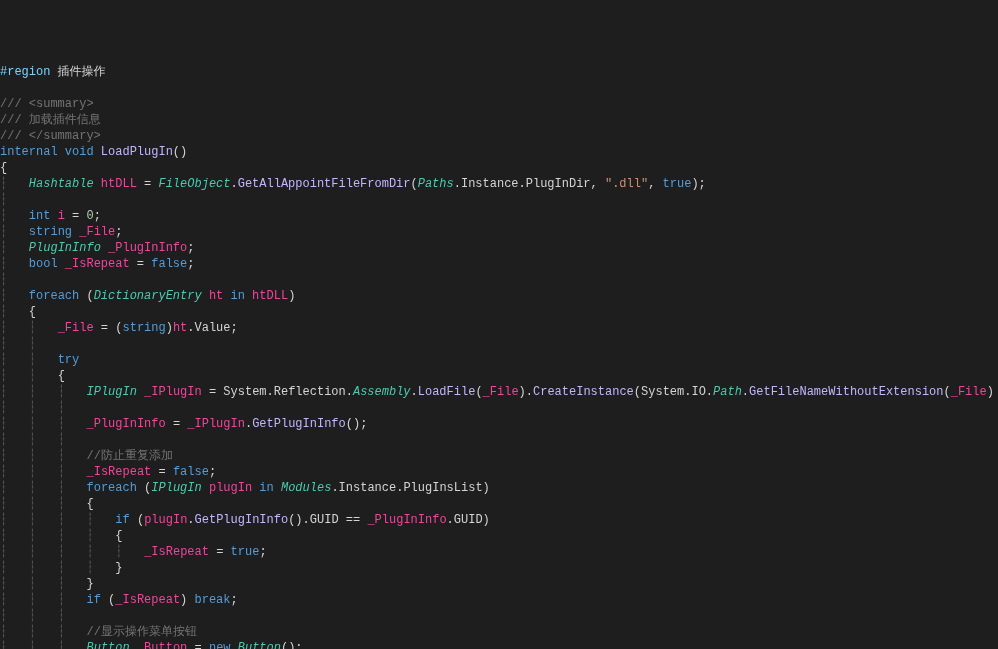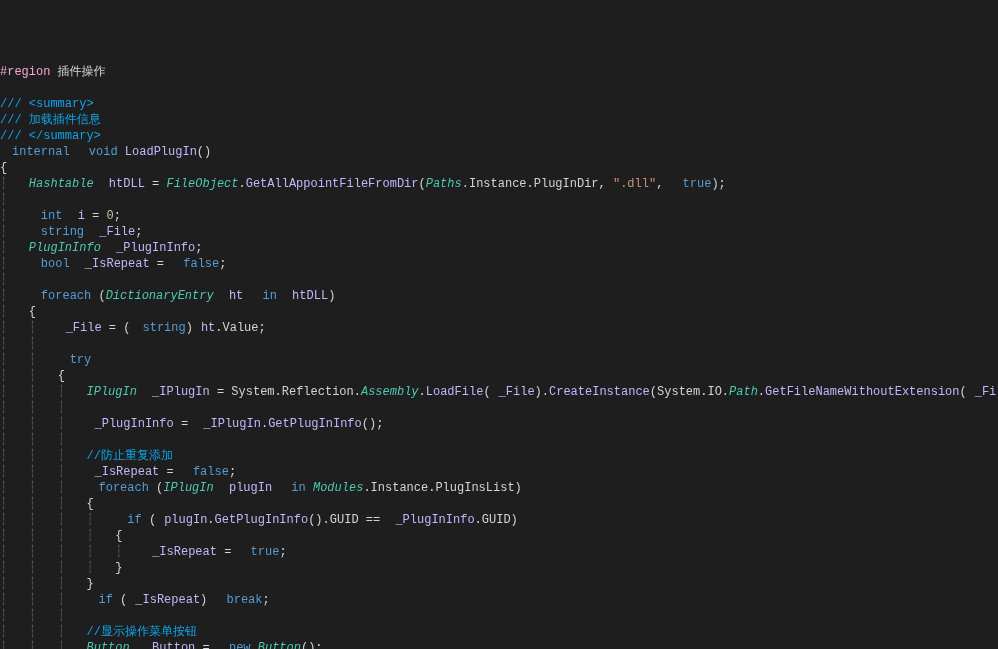--- a/index.html
+++ b/index.html
@@ -7,29 +7,29 @@
     background: #1e1e1e;
     font-family: Consolas, 'Courier New', monospace;
     font-size: 12px;
     line-height: 16px;
     color: #d4d4d4;
     white-space: pre;
     padding: 0;
     overflow-x: auto;
   }
   .line { display: block; }
-  .k-blue { color: #569cd6; padding-left: 12px; }       
+  .k-blue { color: #569cd6; }       
   .k-teal { color: #4ec9b0; font-style: italic; }       
-  .k-green { color: #0ea5e9; }  
+  .k-green { color: #737373; }  
   .k-classlight { color: #c4b5fd; } 
-  .k-var { color: #c4b5fd; margin-left: 8px; }        
+  .k-var { color: #ec4899; }        
   .k-str { color: #ce9178; }        
   .k-num { color: #b5cea8; }        
   .k-white { color: #d4d4d4; }       
-  .region { color: #f9a8d4; }       
+  .region { color: #7dd3fc; }       
   .dim { color: #5a5a5a; }          
 </style>
 </head>
 <body>
 
 
 
 <div id="code-container"><div class="line"><span class="region">#region</span><span class="k-white"> 插件操作</span></div><div class="line">&nbsp;</div><div class="line"><span class="k-green">/// &lt;summary&gt;</span></div><div class="line"><span class="k-green">/// 加载插件信息</span></div><div class="line"><span class="k-green">/// &lt;/summary&gt;</span></div><div class="line"><span class="k-blue">internal</span><span class="k-white"> </span><span class="k-blue">void</span><span class="k-white"> </span><span class="k-classlight">LoadPlugIn</span><span class="k-white">()</span></div><div class="line"><span class="k-white">{</span></div><div class="line"><span class="dim">┆   </span><span class="k-teal">Hashtable</span><span class="k-white"> </span><span class="k-var">htDLL</span><span class="k-white"> = </span><span class="k-teal">FileObject</span><span class="k-white">.</span><span class="k-classlight">GetAllAppointFileFromDir</span><span class="k-white">(</span><span class="k-teal">Paths</span><span class="k-white">.Instance.PlugInDir, </span><span class="k-str">".dll"</span><span class="k-white">, </span><span class="k-blue">true</span><span class="k-white">);</span></div><div class="line"><span class="dim">┆   </span></div><div class="line"><span class="dim">┆   </span><span class="k-blue">int</span><span class="k-white"> </span><span class="k-var">i</span><span class="k-white"> = </span><span class="k-num">0</span><span class="k-white">;</span></div><div class="line"><span class="dim">┆   </span><span class="k-blue">string</span><span class="k-white"> </span><span class="k-var">_File</span><span class="k-white">;</span></div><div class="line"><span class="dim">┆   </span><span class="k-teal">PlugInInfo</span><span class="k-white"> </span><span class="k-var">_PlugInInfo</span><span class="k-white">;</span></div><div class="line"><span class="dim">┆   </span><span class="k-blue">bool</span><span class="k-white"> </span><span class="k-var">_IsRepeat</span><span class="k-white"> = </span><span class="k-blue">false</span><span class="k-white">;</span></div><div class="line"><span class="dim">┆   </span></div><div class="line"><span class="dim">┆   </span><span class="k-blue">foreach</span><span class="k-white"> (</span><span class="k-teal">DictionaryEntry</span><span class="k-white"> </span><span class="k-var">ht</span><span class="k-white"> </span><span class="k-blue">in</span><span class="k-white"> </span><span class="k-var">htDLL</span><span class="k-white">)</span></div><div class="line"><span class="dim">┆   </span><span class="k-white">{</span></div><div class="line"><span class="dim">┆   </span><span class="dim">┆   </span><span class="k-var">_File</span><span class="k-white"> = (</span><span class="k-blue">string</span><span class="k-white">)</span><span class="k-var">ht</span><span class="k-white">.Value;</span></div><div class="line"><span class="dim">┆   </span><span class="dim">┆   </span></div><div class="line"><span class="dim">┆   </span><span class="dim">┆   </span><span class="k-blue">try</span></div><div class="line"><span class="dim">┆   </span><span class="dim">┆   </span><span class="k-white">{</span></div><div class="line"><span class="dim">┆   </span><span class="dim">┆   </span><span class="dim">┆   </span><span class="k-teal">IPlugIn</span><span class="k-white"> </span><span class="k-var">_IPlugIn</span><span class="k-white"> = System.Reflection.</span><span class="k-teal">Assembly</span><span class="k-white">.</span><span class="k-classlight">LoadFile</span><span class="k-white">(</span><span class="k-var">_File</span><span class="k-white">).</span><span class="k-classlight">CreateInstance</span><span class="k-white">(System.IO.</span><span class="k-teal">Path</span><span class="k-white">.</span><span class="k-classlight">GetFileNameWithoutExtension</span><span class="k-white">(</span><span class="k-var">_File</span><span class="k-white">)</span></div><div class="line"><span class="dim">┆   </span><span class="dim">┆   </span><span class="dim">┆   </span></div><div class="line"><span class="dim">┆   </span><span class="dim">┆   </span><span class="dim">┆   </span><span class="k-var">_PlugInInfo</span><span class="k-white"> = </span><span class="k-var">_IPlugIn</span><span class="k-white">.</span><span class="k-classlight">GetPlugInInfo</span><span class="k-white">();</span></div><div class="line"><span class="dim">┆   </span><span class="dim">┆   </span><span class="dim">┆   </span></div><div class="line"><span class="dim">┆   </span><span class="dim">┆   </span><span class="dim">┆   </span><span class="k-green">//防止重复添加</span></div><div class="line"><span class="dim">┆   </span><span class="dim">┆   </span><span class="dim">┆   </span><span class="k-var">_IsRepeat</span><span class="k-white"> = </span><span class="k-blue">false</span><span class="k-white">;</span></div><div class="line"><span class="dim">┆   </span><span class="dim">┆   </span><span class="dim">┆   </span><span class="k-blue">foreach</span><span class="k-white"> (</span><span class="k-teal">IPlugIn</span><span class="k-white"> </span><span class="k-var">plugIn</span><span class="k-white"> </span><span class="k-blue">in</span><span class="k-white"> </span><span class="k-teal">Modules</span><span class="k-white">.Instance.PlugInsList)</span></div><div class="line"><span class="dim">┆   </span><span class="dim">┆   </span><span class="dim">┆   </span><span class="k-white">{</span></div><div class="line"><span class="dim">┆   </span><span class="dim">┆   </span><span class="dim">┆   </span><span class="dim">┆   </span><span class="k-blue">if</span><span class="k-white"> (</span><span class="k-var">plugIn</span><span class="k-white">.</span><span class="k-classlight">GetPlugInInfo</span><span class="k-white">().GUID == </span><span class="k-var">_PlugInInfo</span><span class="k-white">.GUID)</span></div><div class="line"><span class="dim">┆   </span><span class="dim">┆   </span><span class="dim">┆   </span><span class="dim">┆   </span><span class="k-white">{</span></div><div class="line"><span class="dim">┆   </span><span class="dim">┆   </span><span class="dim">┆   </span><span class="dim">┆   </span><span class="dim">┆   </span><span class="k-var">_IsRepeat</span><span class="k-white"> = </span><span class="k-blue">true</span><span class="k-white">;</span></div><div class="line"><span class="dim">┆   </span><span class="dim">┆   </span><span class="dim">┆   </span><span class="dim">┆   </span><span class="k-white">}</span></div><div class="line"><span class="dim">┆   </span><span class="dim">┆   </span><span class="dim">┆   </span><span class="k-white">}</span></div><div class="line"><span class="dim">┆   </span><span class="dim">┆   </span><span class="dim">┆   </span><span class="k-blue">if</span><span class="k-white"> (</span><span class="k-var">_IsRepeat</span><span class="k-white">) </span><span class="k-blue">break</span><span class="k-white">;</span></div><div class="line"><span class="dim">┆   </span><span class="dim">┆   </span><span class="dim">┆   </span></div><div class="line"><span class="dim">┆   </span><span class="dim">┆   </span><span class="dim">┆   </span><span class="k-green">//显示操作菜单按钮</span></div><div class="line"><span class="dim">┆   </span><span class="dim">┆   </span><span class="dim">┆   </span><span class="k-teal">Button</span><span class="k-white"> </span><span class="k-var">_Button</span><span class="k-white"> = </span><span class="k-blue">new</span><span class="k-white"> </span><span class="k-teal">Button</span><span class="k-white">();</span></div></div>
 
 

